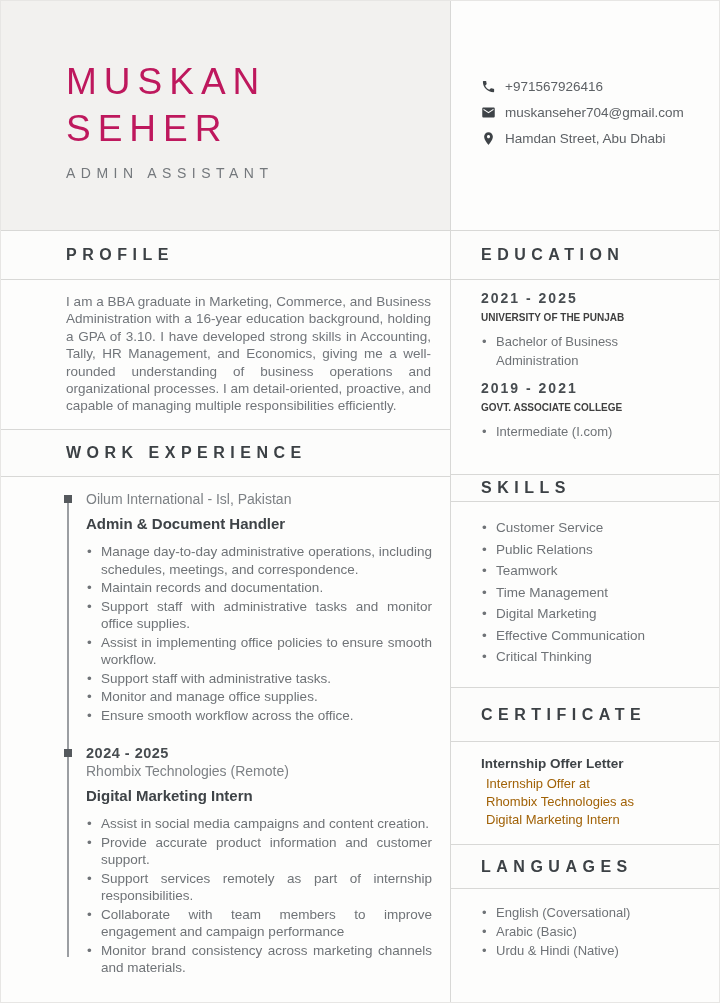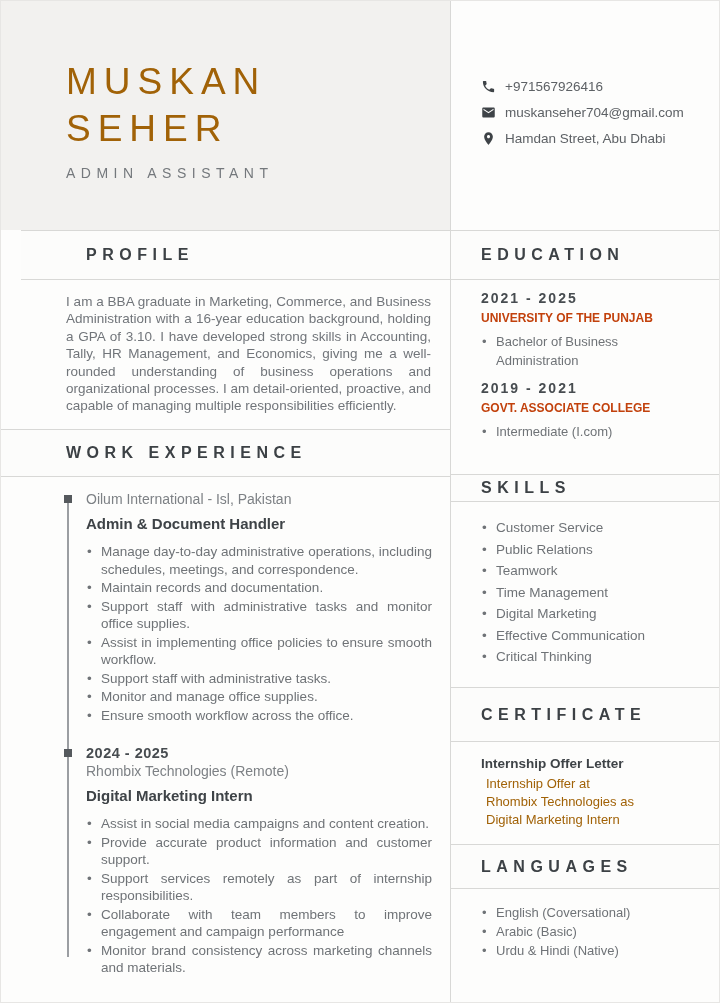--- a/index.html
+++ b/index.html
@@ -18,21 +18,21 @@
   .col-left  { width: 450px; border-right: 1px solid #d8d8d6; display: flex; flex-direction: column; }
   .col-right { flex: 1; display: flex; flex-direction: column; background: #fdfdfc; }
 
   
   .header-left {
     height: 229px; background: #f2f1ef;
     padding: 57px 0 0 65px;
   }
   .name-line {
     font-size: 37px; line-height: 47px;
-    letter-spacing: 7px; color: #a16207; font-weight: 400;
+    letter-spacing: 7px; color: #be185d; font-weight: 400;
   }
   .role {
     margin-top: 13px; font-size: 14px; letter-spacing: 5.5px;
     color: #74787c; font-weight: 400;
   }
 
   .header-right { height: 229px; padding: 78px 0 0 30px; }
   .contact-row { display: flex; align-items: center; margin-bottom: 11px; }
   .cicon { width: 15px; height: 15px; margin-right: 9px; flex: 0 0 auto; display: inline-flex; }
   .cicon svg { width: 15px; height: 15px; fill: #3e4347; }
@@ -40,21 +40,21 @@
 
   
   .band {
     border-top: 1px solid #d8d8d6; border-bottom: 1px solid #d8d8d6;
     display: flex; align-items: center; background: #fcfcfb;
     flex: 0 0 auto;
   }
   .band .heading {
     font-weight: 700; font-size: 16px; letter-spacing: 5.5px; color: #3c4145;
   }
-  .band-l { height: 50px; padding-left: 65px; margin-left: 20px; }
+  .band-l { height: 50px; padding-left: 65px; }
   .band-l2 { height: 48px; padding-left: 65px; }
   .band-r1 { height: 50px; padding-left: 30px; }
   .band-r2 { height: 28px; padding-left: 30px; text-align: center; }
   .band-r3 { height: 55px; padding-left: 30px; }
   .band-r4 { height: 45px; padding-left: 30px; }
 
   
   .profile-body {
     height: 149px; padding: 13px 19px 0 65px;
     font-size: 13.5px; line-height: 17.4px; color: #71757a;
@@ -80,21 +80,21 @@
   .blist li {
     position: relative; padding-left: 15px; margin-bottom: 1px;
     font-size: 13.5px; line-height: 17.5px; color: #6f7377; text-align: justify;
   }
   .blist .dot { position: absolute; left: 1px; top: 0; color: #6f7377; }
 
   
   .edu-body { height: 194px; padding: 9px 14px 0 30px; }
   .edu-entry + .edu-entry { margin-top: 9px; }
   .edu-dates { font-size: 14px; font-weight: 700; letter-spacing: 2px; color: #474c50; line-height: 19px; }
-  .edu-school { font-size: 12px; font-weight: 700; color: #c2410c; line-height: 18px; margin-top: 1px; }
+  .edu-school { font-size: 10px; font-weight: 700; color: #404040; line-height: 18px; margin-top: 1px; }
   .slist { list-style: none; }
   .edu-entry .slist { margin-top: 5px; }
   .slist li { position: relative; padding-left: 15px; font-size: 13px; color: #6f7377; }
   .slist .dot { position: absolute; left: 1px; top: 0; color: #6f7377; }
   .edu-entry .slist li { line-height: 19px; max-width: 165px; }
 
   
   .skills-body { height: 185px; padding: 15px 10px 0 30px; }
   .skills-body .slist li { line-height: 21.5px; font-size: 13.5px; }
 

